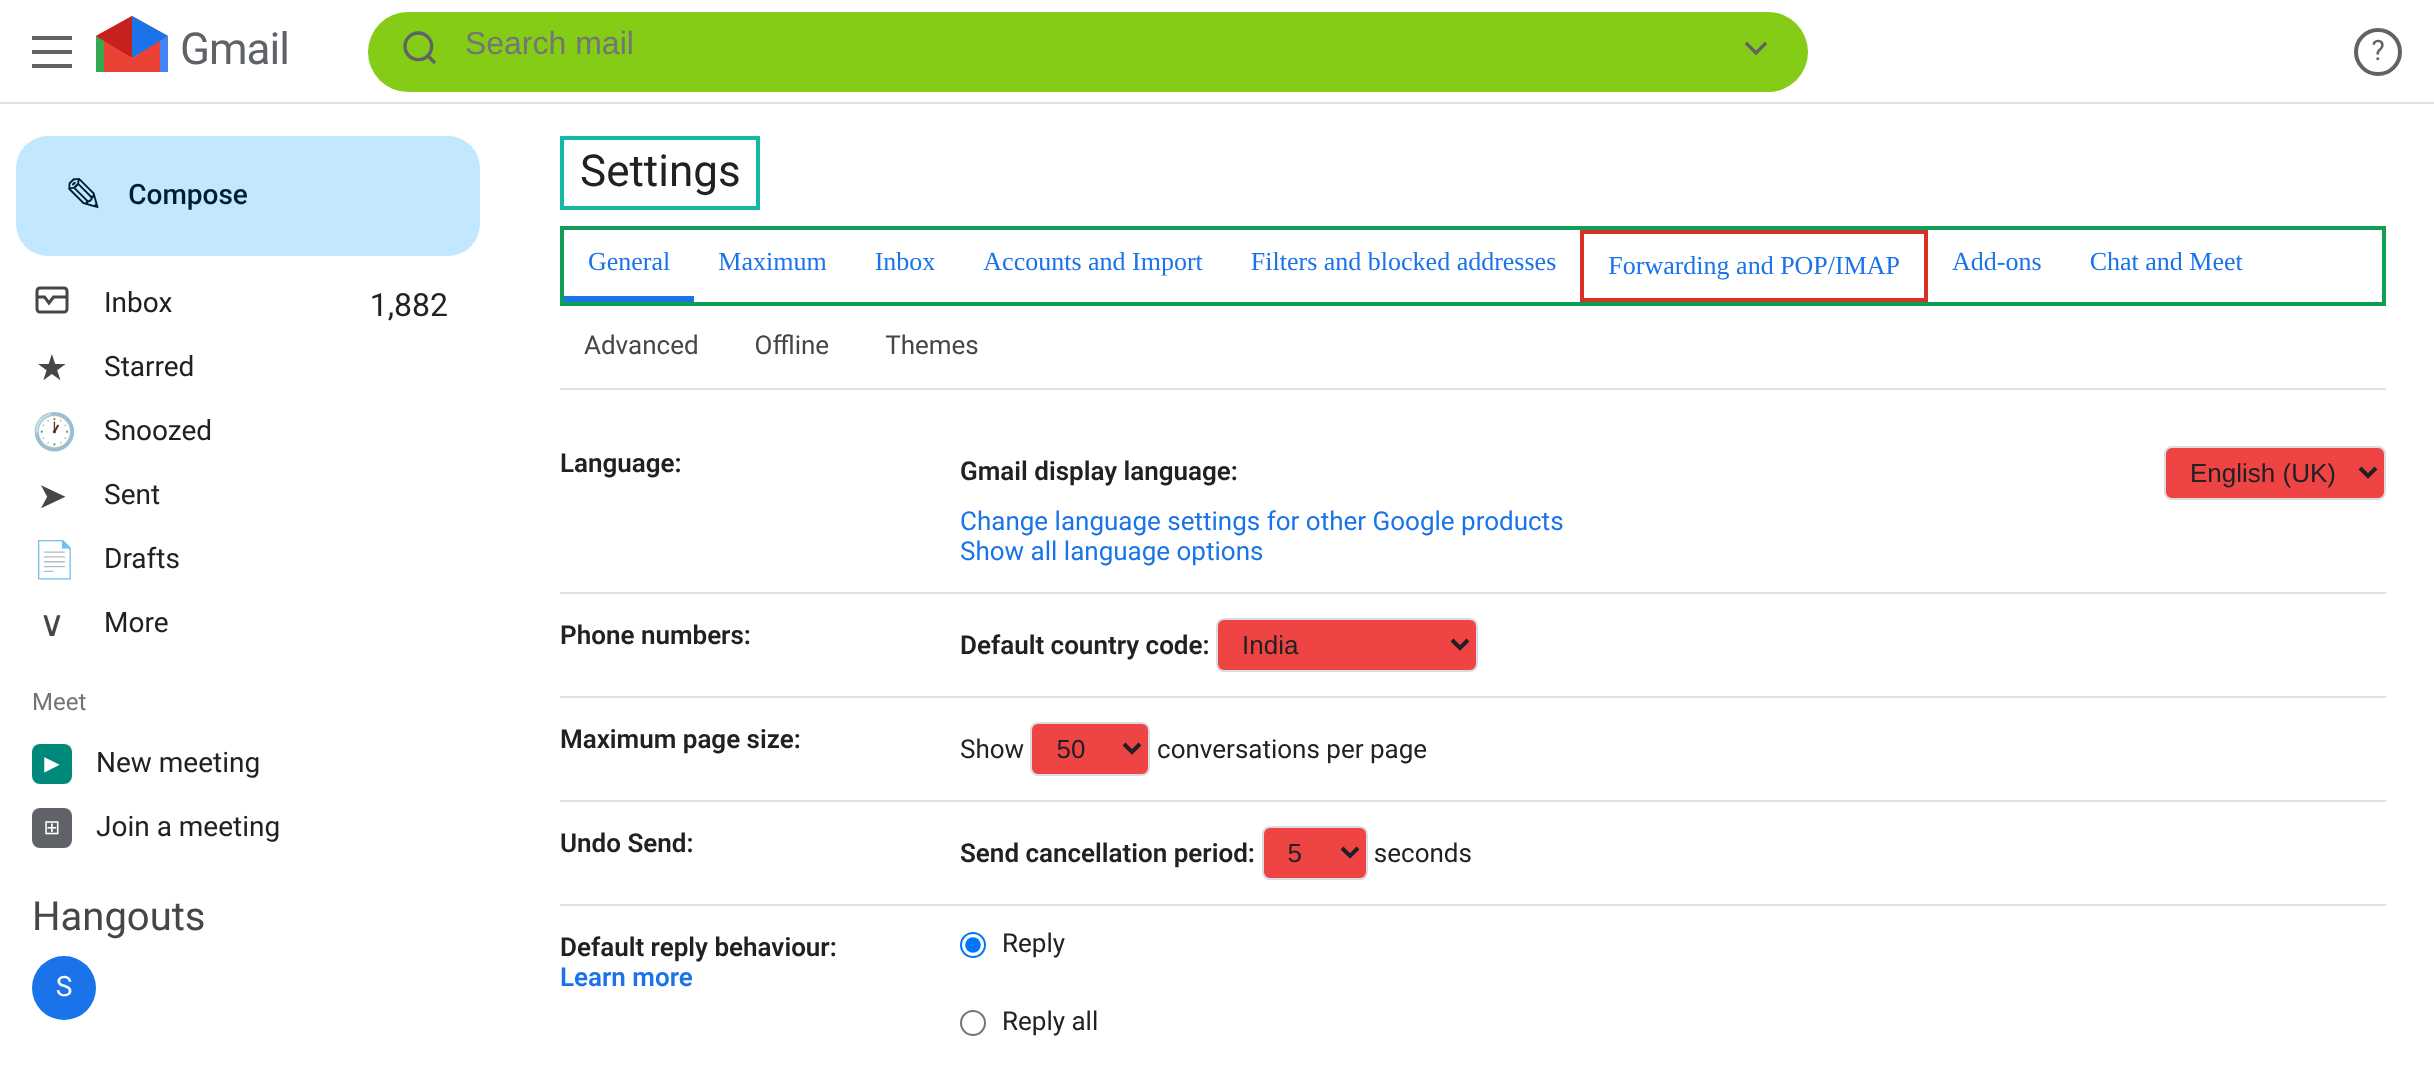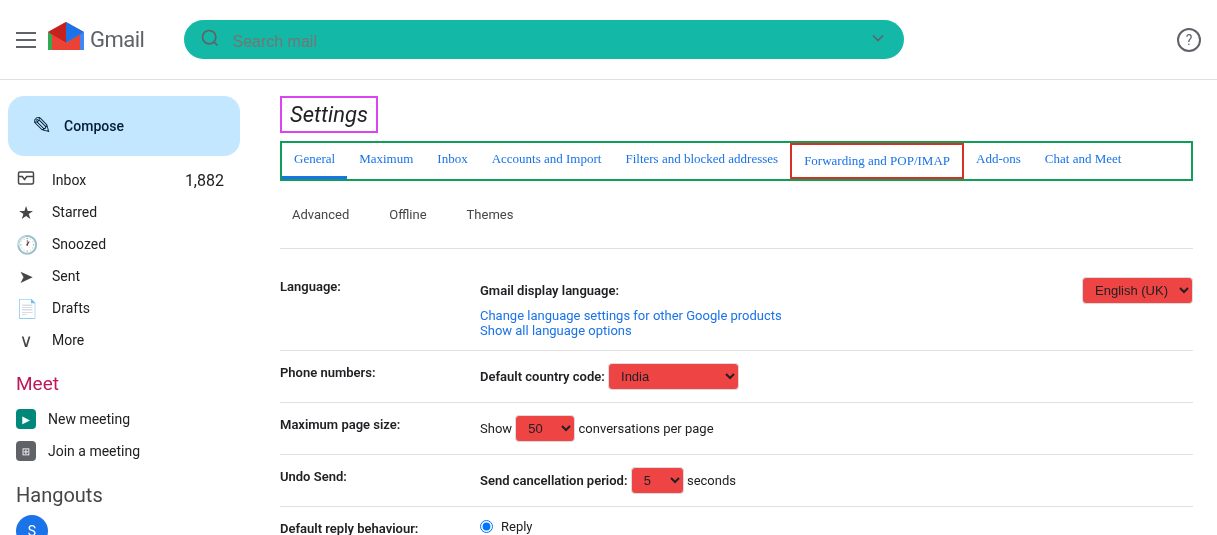--- a/index.html
+++ b/index.html
@@ -3,35 +3,35 @@
   <meta charset="utf-8">
   <style>
     * { box-sizing: border-box; margin: 0; padding: 0; }
     body { font-family: 'Google Sans', Roboto, Arial, sans-serif; font-size: 14px; background: #fff; color: #202124; }
     
     
     .topbar {
       display: flex;
       align-items: center;
       padding: 8px 16px;
-      height: 80px;
+      height: 52px;
       border-bottom: 1px solid #e0e0e0;
       position: relative;
     }
     .menu-icon { cursor: pointer; margin-right: 10px; display: flex; flex-direction: column; gap: 5px; }
     .menu-icon span { display: block; width: 20px; height: 2px; background: #5f6368; }
     .gmail-logo { display: flex; align-items: center; margin-right: 20px; }
     .gmail-logo .m-icon { width: 40px; height: 40px; margin-right: 4px; }
     .gmail-text { font-size: 22px; color: #5f6368; letter-spacing: -0.5px; }
     .search-bar {
       flex: 1;
       max-width: 720px;
       display: flex;
-      align-items: flex-end;
-      background: #14b8a6;
+      align-items: flex-start;
+      background: #84cc16;
       border-radius: 24px;
       padding: 8px 16px;
       margin: 0 20px;
     }
     .search-bar input {
       border: none; background: transparent; outline: none; font-size: 16px; width: 100%; color: #202124;
     }
     .search-icon-wrap { margin-right: 12px; color: #5f6368; }
     .dropdown-arrow { margin-left: auto; color: #5f6368; cursor: pointer; }
     .help-icon { margin-left: auto; width: 24px; height: 24px; border: 2px solid #5f6368; border-radius: 50%; display: flex; align-items: center; justify-content: center; color: #5f6368; font-size: 14px; cursor: pointer; }
@@ -67,21 +67,21 @@
       height: 32px;
       cursor: pointer;
       border-radius: 0 16px 16px 0;
       margin-right: 16px;
       color: #202124;
       font-size: 14px;
     }
     .nav-item .nav-icon { margin-right: 16px; color: #444746; font-size: 18px; width: 20px; text-align: center; }
     .nav-item .nav-label { flex: 1; }
     .nav-item .nav-count { color: #202124; font-size: 16px; }
-    .nav-section { padding: 8px 16px; font-size: 19px; color: #be185d; margin-top: 8px; }
+    .nav-section { padding: 8px 16px; font-size: 12px; color: #737373; margin-top: 8px; }
     .meet-item {
       display: flex; align-items: center; padding: 4px 16px; height: 32px; cursor: pointer;
       color: #202124; font-size: 14px; gap: 12px;
     }
     .meet-icon { width: 20px; height: 20px; background: #00897b; border-radius: 4px; display: flex; align-items: center; justify-content: center; font-size: 10px; color: white; }
     .hangouts-section { padding: 8px 16px; font-size: 20px; color: #444746; margin-top: 8px; }
     .hangouts-avatar { width: 32px; height: 32px; border-radius: 50%; background: #1a73e8; display: flex; align-items: center; justify-content: center; color: white; font-size: 14px; }
 
     
     .main-content {
@@ -97,22 +97,22 @@
       white-space: nowrap;
       border-bottom: 3px solid transparent;
       font-family: Liberation Serif, serif;
     }
     .tab.active { color: #1a73e8; border-bottom: 3px solid #1a73e8; }
     .tab.highlighted { border: 2px solid #d93025; color: #1a73e8; }
 
     
     .sub-tabs {
       display: flex;
-      gap: 16px;
-      padding: 20px 0;
+      gap: 4px;
+      padding: 7px 0;
       border-bottom: 1px solid #e0e0e0;
       margin-bottom: 16px;
     }
     .sub-tab {
       padding: 6px 12px;
       font-size: 13px;
       color: #444746;
       cursor: pointer;
       border-radius: 4px;
     }
@@ -248,21 +248,21 @@
 
     <div class="hangouts-section">Hangouts</div>
     <div class="meet-item">
       <div class="hangouts-avatar">
         <span>S</span>
       </div>
     </div>
   </div>
 
   <div class="main-content">
-    <div style="border: 2px solid #d946ef; display: inline-block; padding: 4px 8px; margin-bottom: 8px; font-style: italic;">
+    <div style="border: 2px solid #14b8a6; display: inline-block; padding: 4px 8px; margin-bottom: 8px;">
       <span style="font-size:22px;font-weight:400;color:#202124;">Settings</span>
     </div>
 
     
     <div style="border: 2px solid #0f9d58; display: flex; flex-wrap: wrap; margin-bottom: 0;">
       <div class="tab active">
         <span>General</span>
       </div>
       <div class="tab">
         <span>Maximum</span>

